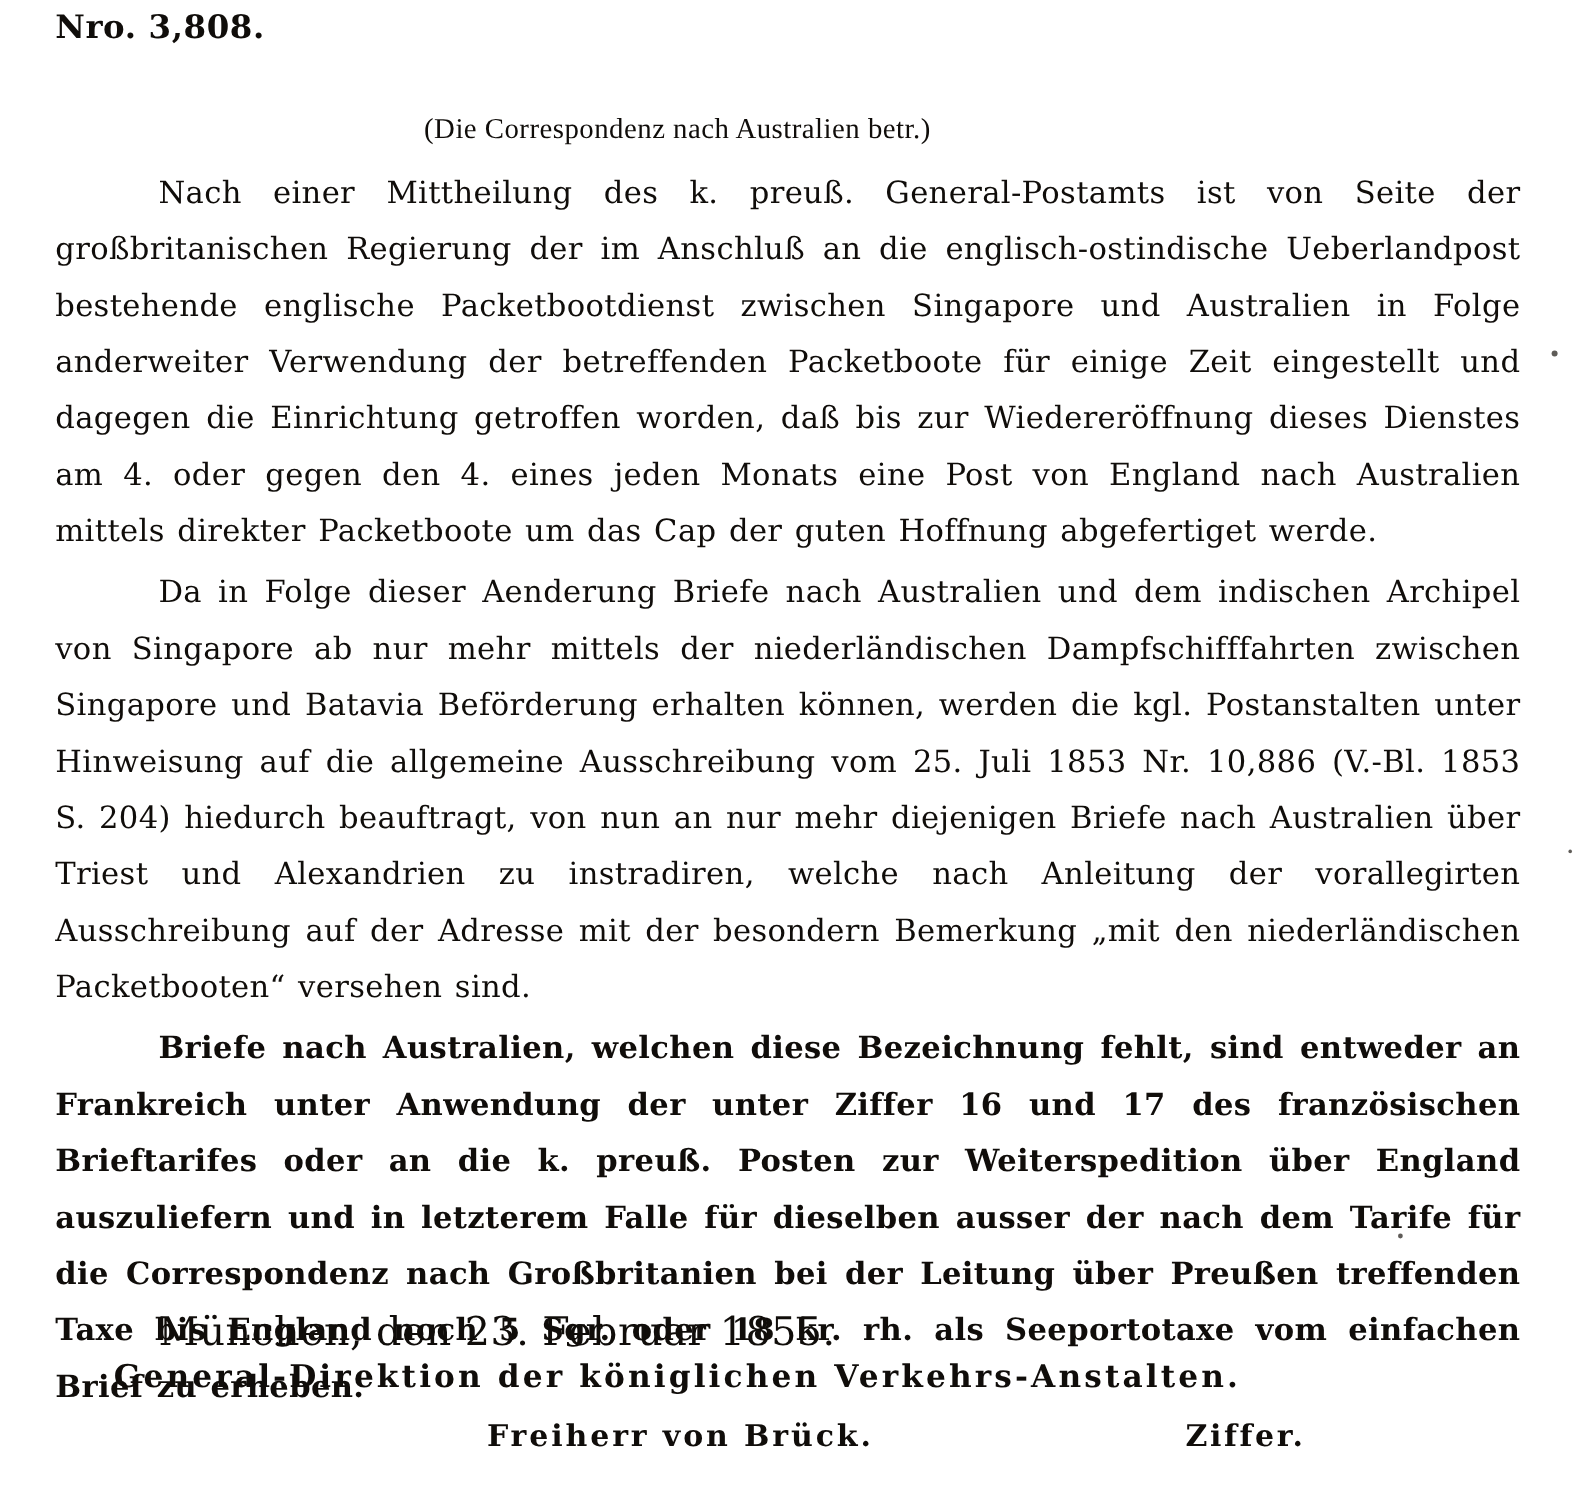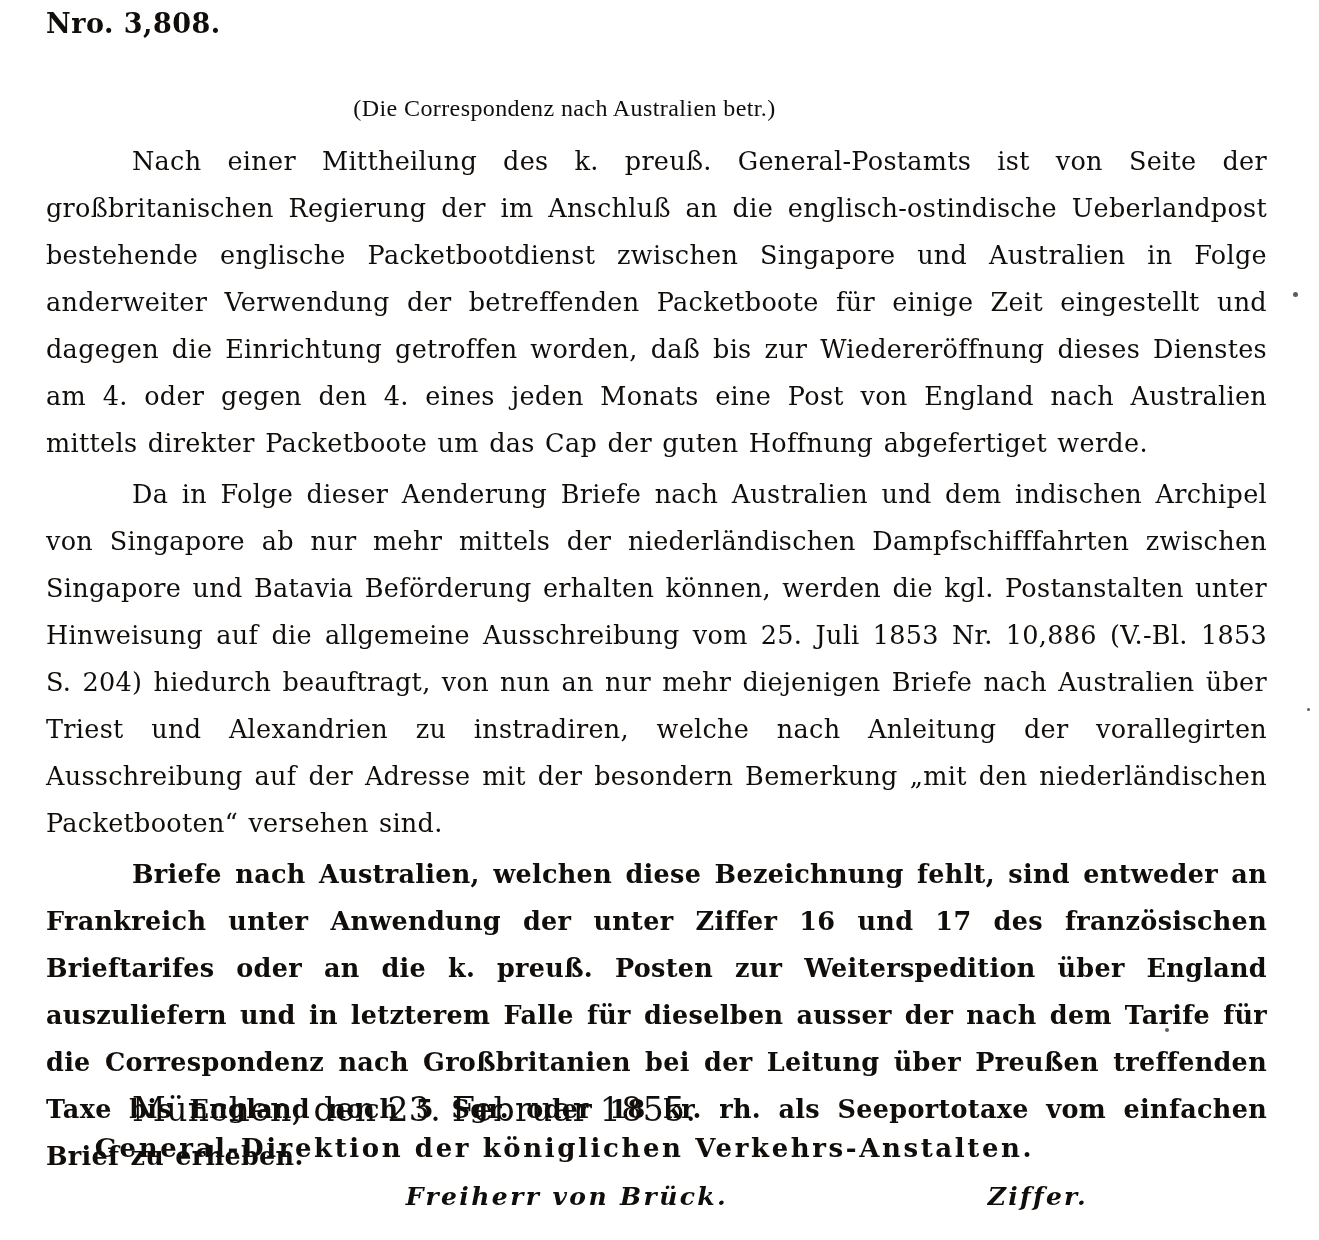--- a/index.html
+++ b/index.html
@@ -91,21 +91,20 @@
     font-weight: 700;
     letter-spacing: 2.6px;
     font-family: "DejaVu Serif", serif;
   }
   .signature-row {
     position: absolute;
     left: 46px;
     right: 41px;
     top: 1182px;
     height: 40px;
-    font-style: italic;
   }
   .sig-main {
     position: absolute;
     left: 0;
     right: 0;
     text-align: center;
     font-size: 25px;
     font-weight: 700;
     letter-spacing: 2.4px;
     font-family: "DejaVu Serif", serif;

